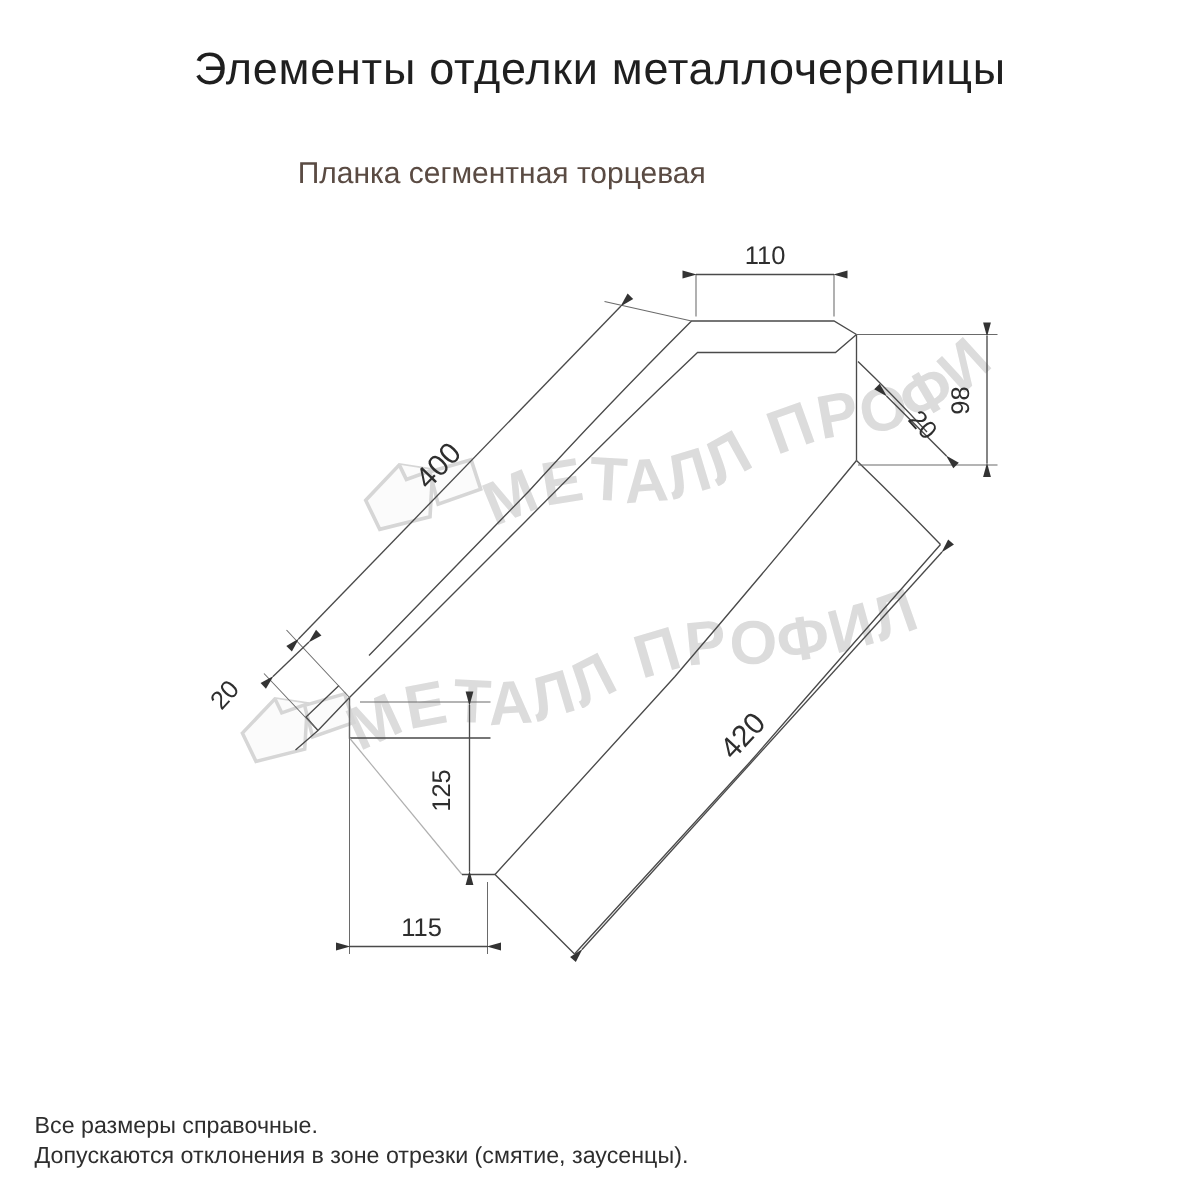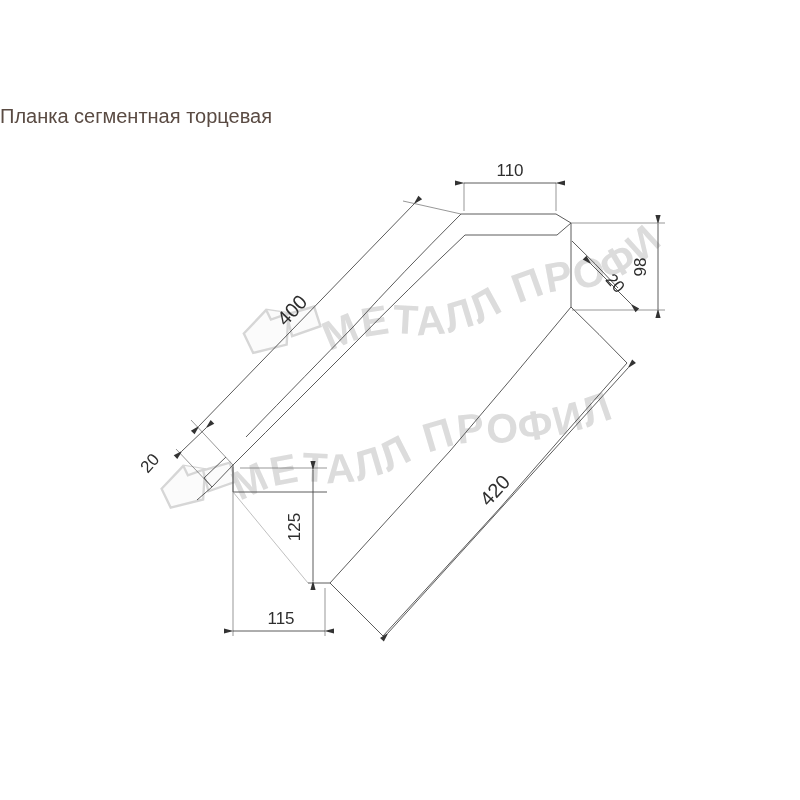--- a/index.html
+++ b/index.html
@@ -1,38 +1,39 @@
 <!DOCTYPE html>
 <html><head>
 <meta charset="utf-8">
 <style>
   html,body{margin:0;padding:0;background:#ffffff;}
   .page{position:relative;width:800px;height:800px;background:#ffffff;overflow:hidden;
         font-family:"Liberation Sans", sans-serif;}
   .title{position:absolute;top:30px;left:0;width:800px;text-align:center;
          font-size:30px;font-weight:500;color:#1f1f1f;letter-spacing:0.5px;}
-  .subtitle{position:absolute;top:105px;left:0;width:669px;
+  .subtitle{position:absolute;top:105px;left:0;width:669px;text-align:center;
             font-size:20px;font-weight:400;color:#5a4b43;line-height:23px;}
   .footer{position:absolute;left:23px;top:741px;font-size:15.5px;color:#2e2e2e;line-height:20px;}
   svg{position:absolute;left:0;top:0;}
   .part{stroke:#4a4a4a;stroke-width:0.9;fill:none;}
   .part-faint{stroke:#b0b0b0;stroke-width:0.8;fill:none;}
   .ext{stroke:#6a6a6a;stroke-width:0.7;fill:none;}
   .dim{stroke:#4a4a4a;stroke-width:0.9;fill:none;}
   .dimtext{fill:#2e2e2e;font-size:17px;font-family:"Liberation Sans",sans-serif;}
   .dimtext-lg{fill:#2e2e2e;font-size:20px;font-family:"Liberation Sans",sans-serif;}
   .wm-text{fill:#d6d6d6;opacity:0.85;font-weight:bold;font-size:41px;
            letter-spacing:2px;font-family:"Liberation Sans",sans-serif;}
   .wm-logo{stroke:#d2d2d2;stroke-width:2.4;fill:#fbfbfb;opacity:0.9;}
 </style>
 </head>
 <body>
 
 <div class="page">
 
+  <div class="title">Элементы отделки металлочерепицы</div>
 
   <div class="subtitle">
     <div>Планка сегментная торцевая</div>
   </div>
 
   <svg width="800" height="800" viewBox="0 0 800 800">
     <defs>
       <marker id="arr" markerUnits="userSpaceOnUse" markerWidth="12" markerHeight="8" refX="0.5" refY="0" orient="auto-start-reverse" viewBox="-1 -4 12 8">
         <path d="M0,0 L9.5,-2.6 L9.5,2.6 Z" fill="#333"></path>
       </marker>
@@ -122,14 +123,18 @@
       <path class="dim" d="M313,470 L313,581" marker-start="url(#arr)" marker-end="url(#arr)"></path>
       <text class="dimtext" x="300" y="527" text-anchor="middle" transform="rotate(-90 300 527)">125</text>
     </g>
 
     <g>
       <path class="dim" d="M233,631 L325,631" marker-start="url(#arr)" marker-end="url(#arr)"></path>
       <text class="dimtext" x="281" y="624" text-anchor="middle">115</text>
     </g>
   </svg>
 
+  <div class="footer">
+    <div>Все размеры справочные.</div>
+    <div>Допускаются отклонения в зоне отрезки (смятие, заусенцы).</div>
+  </div>
 
 </div>
 
 </body></html>

